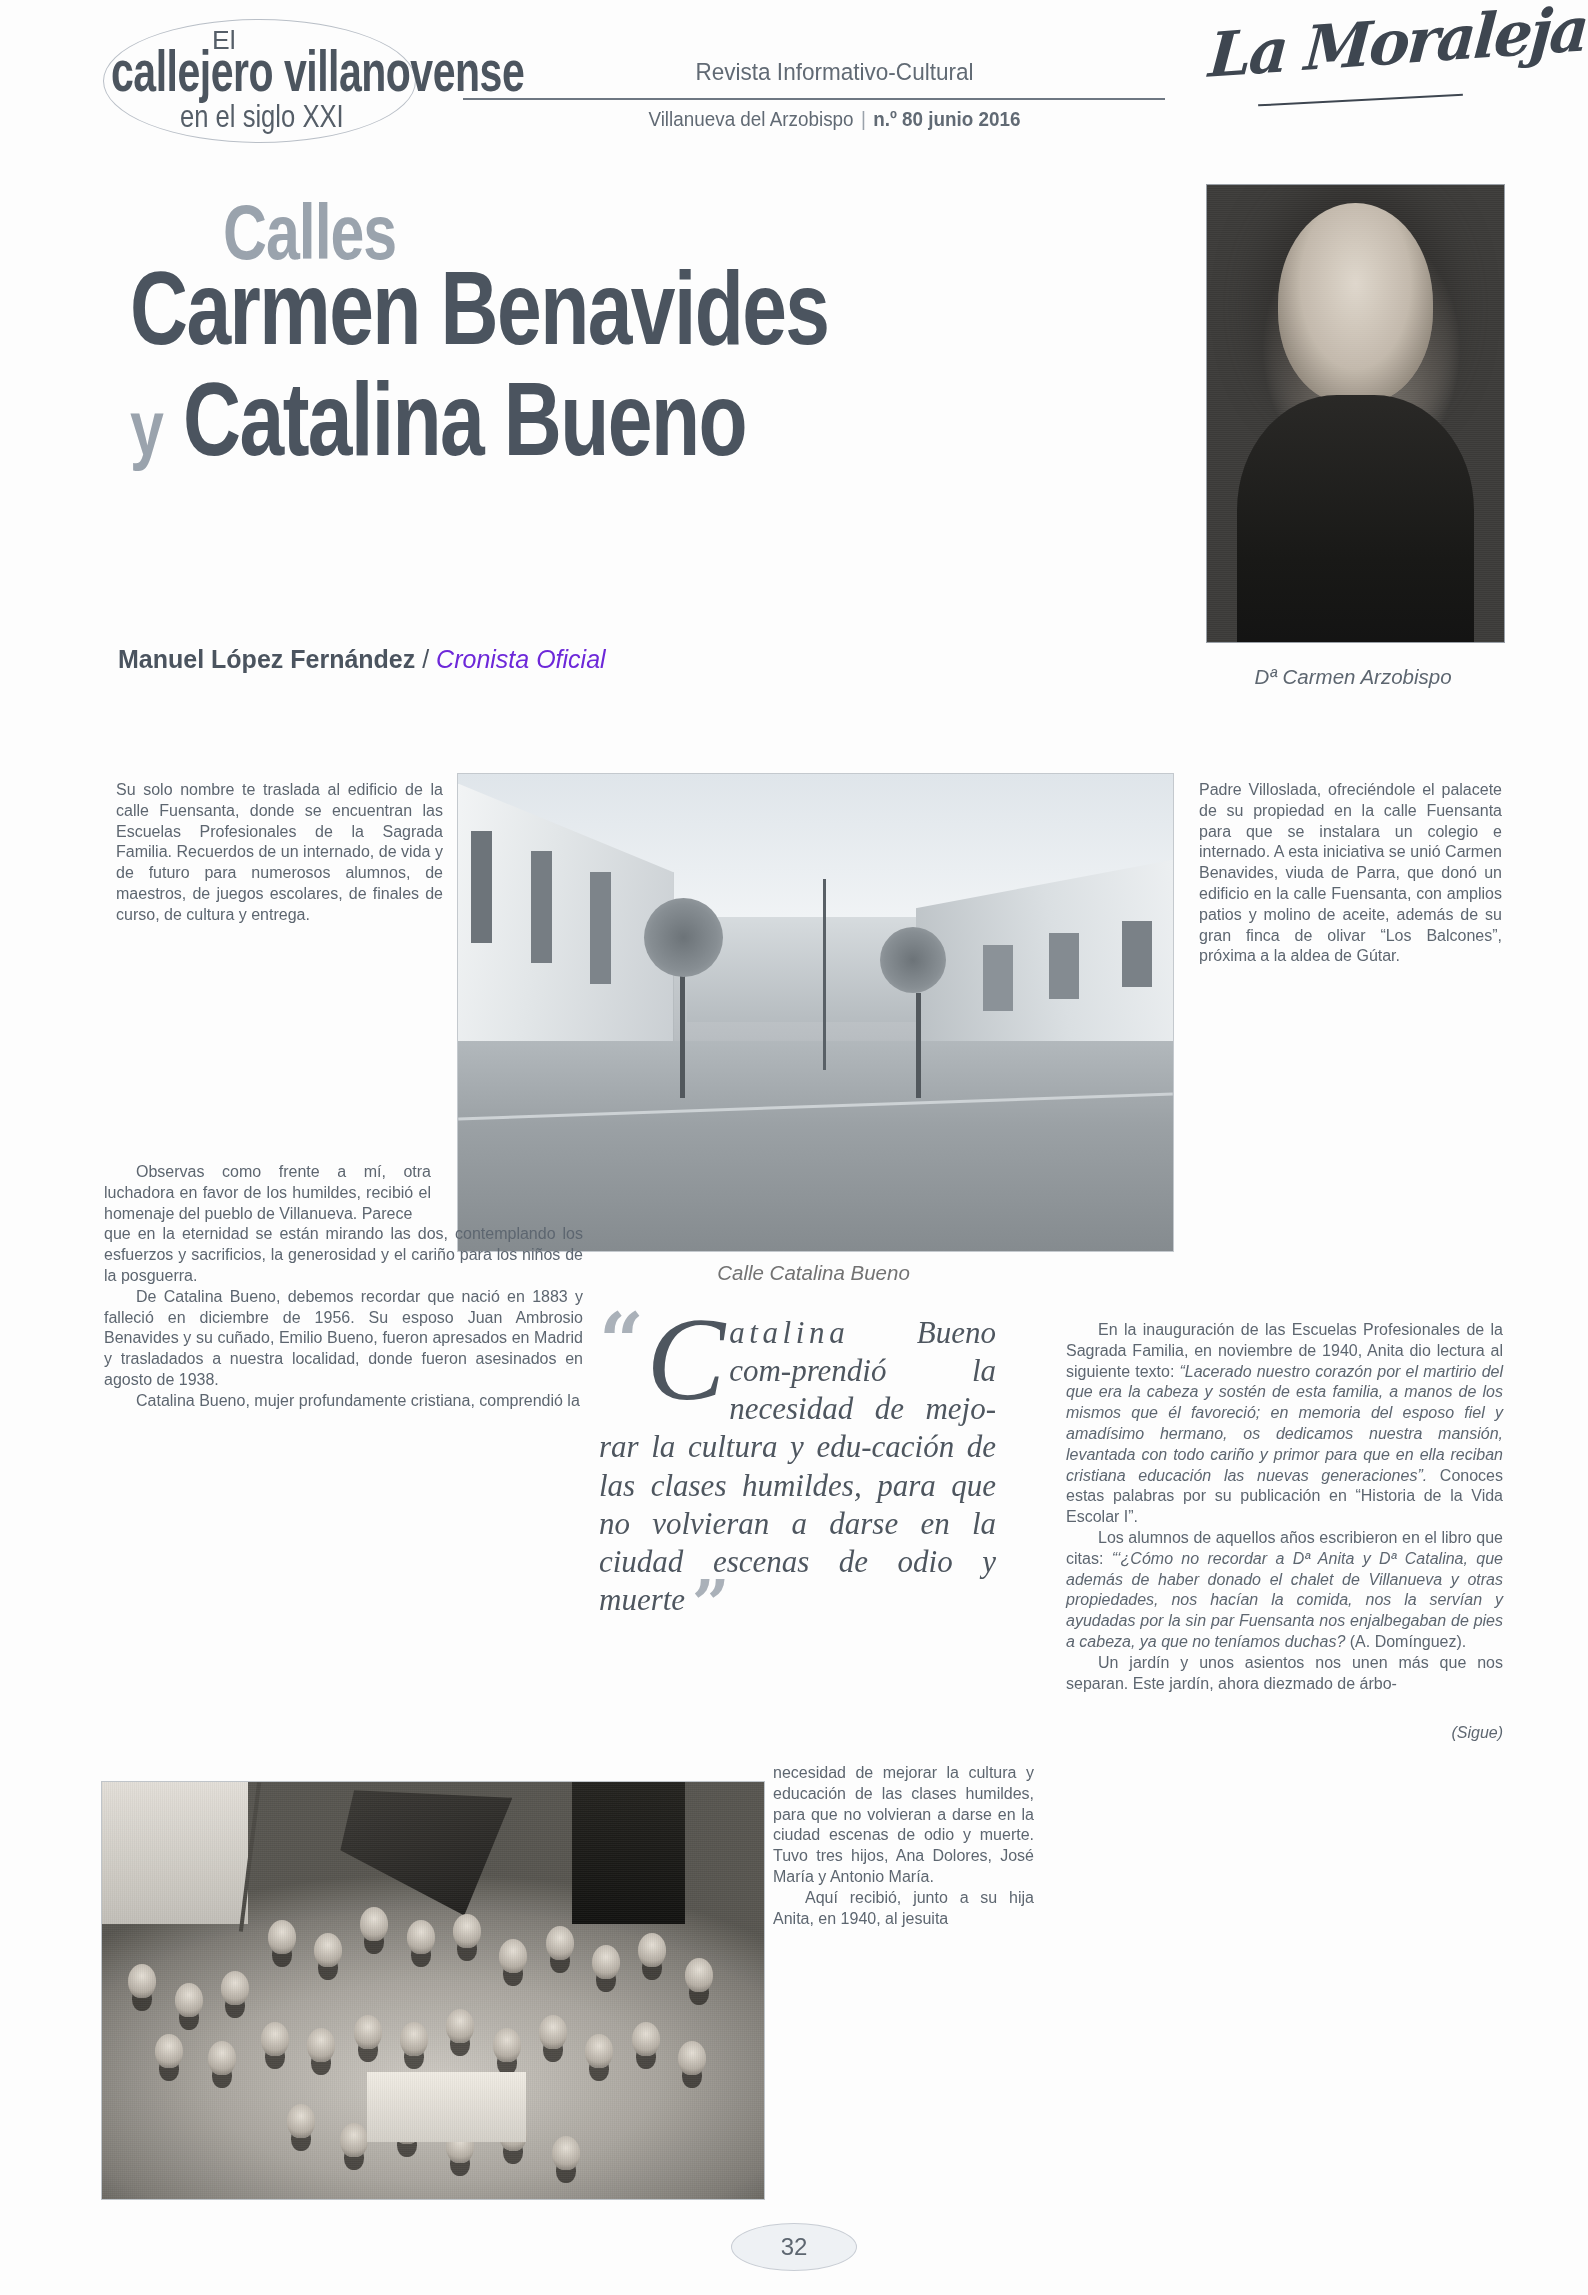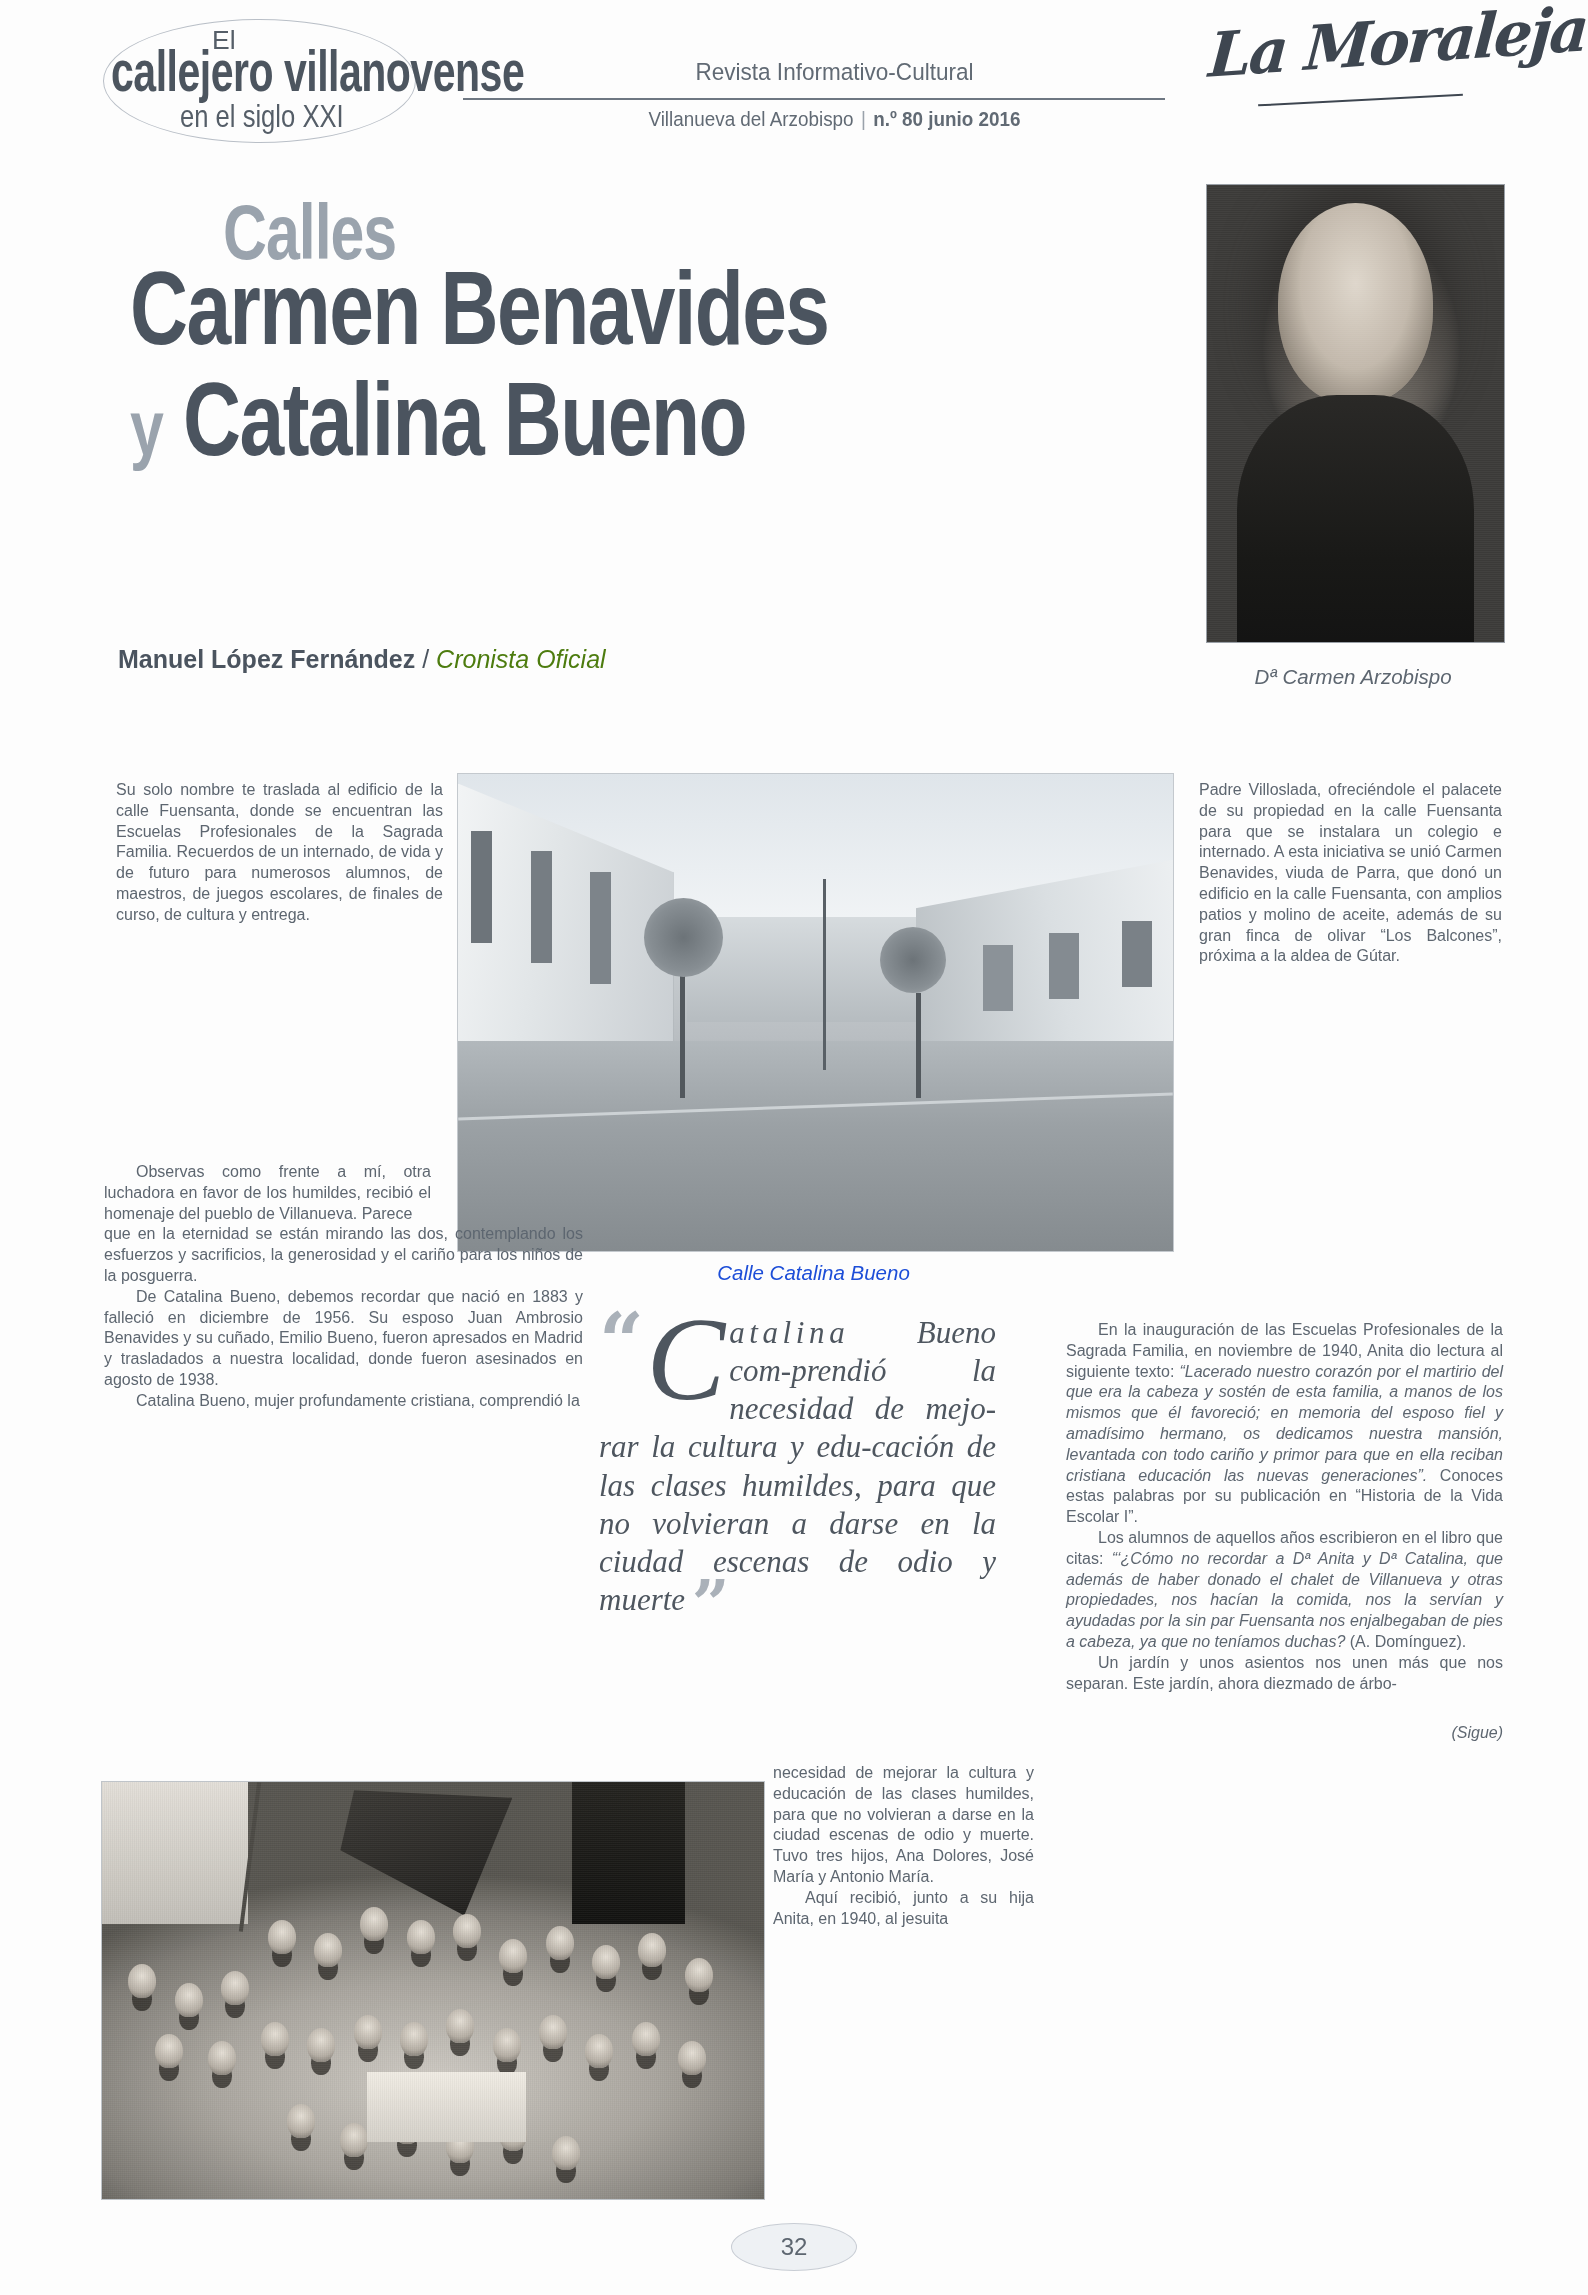--- a/index.html
+++ b/index.html
@@ -130,21 +130,21 @@
     position:absolute; left:1191px; top:665px; width:324px;
     text-align:center; font-style:italic; font-size:20.5px; color:#5d6670;
   }
 
   
   .byline {
     position:absolute; left:118px; top:645px;
     font-size:25px; color:#4b545f;
   }
   .byline b { font-weight:700; }
-  .byline i { font-style:italic; font-weight:400; color:#4d7c0f; }
+  .byline i { font-style:italic; font-weight:400; color:#6d28d9; }
 
   
   .col { position:absolute; font-size:16px; line-height:1.30; color:#5d6670; text-align:justify; }
   .col p { margin:0; }
   .col p.ind { text-indent:32px; }
 
   #col1 { left:116px; top:780px; width:327px; }
   #col1b { left:104px; top:1162px; width:479px; }
 
   #col2 { left:773px; top:1763px; width:261px; }
@@ -181,21 +181,21 @@
     background:linear-gradient(180deg,#b2b8bc 0%,#9ba1a5 40%,#858b8f 100%); }
   .ps-kerb { position:absolute; left:0; bottom:30%; width:100%; height:3.3px;
     background:#cdd2d5; transform:rotate(-2deg); }
   .ps-tree { position:absolute; width:5.3px; background:#52585d; }
   .ps-crown { position:absolute; border-radius:50%;
     background:radial-gradient(circle,#6c7378 0%,#878e93 60%,#a7adb1 100%); }
   .ps-pole { position:absolute; width:3.3px; background:#596066; }
 
   .cap-street {
     position:absolute; left:635px; top:1261px; width:357px;
-    text-align:center; font-style:italic; font-size:20.5px; color:#1d4ed8;
+    text-align:center; font-style:italic; font-size:20.5px; color:#737373;
   }
 
   
   .pull {
     position:absolute; left:599px; top:1314px; width:397px;
     font-family:"Liberation Serif", serif;
     font-style:italic;
     font-size:31px; line-height:1.23; color:#4e565f;
     text-align:justify;
   }

